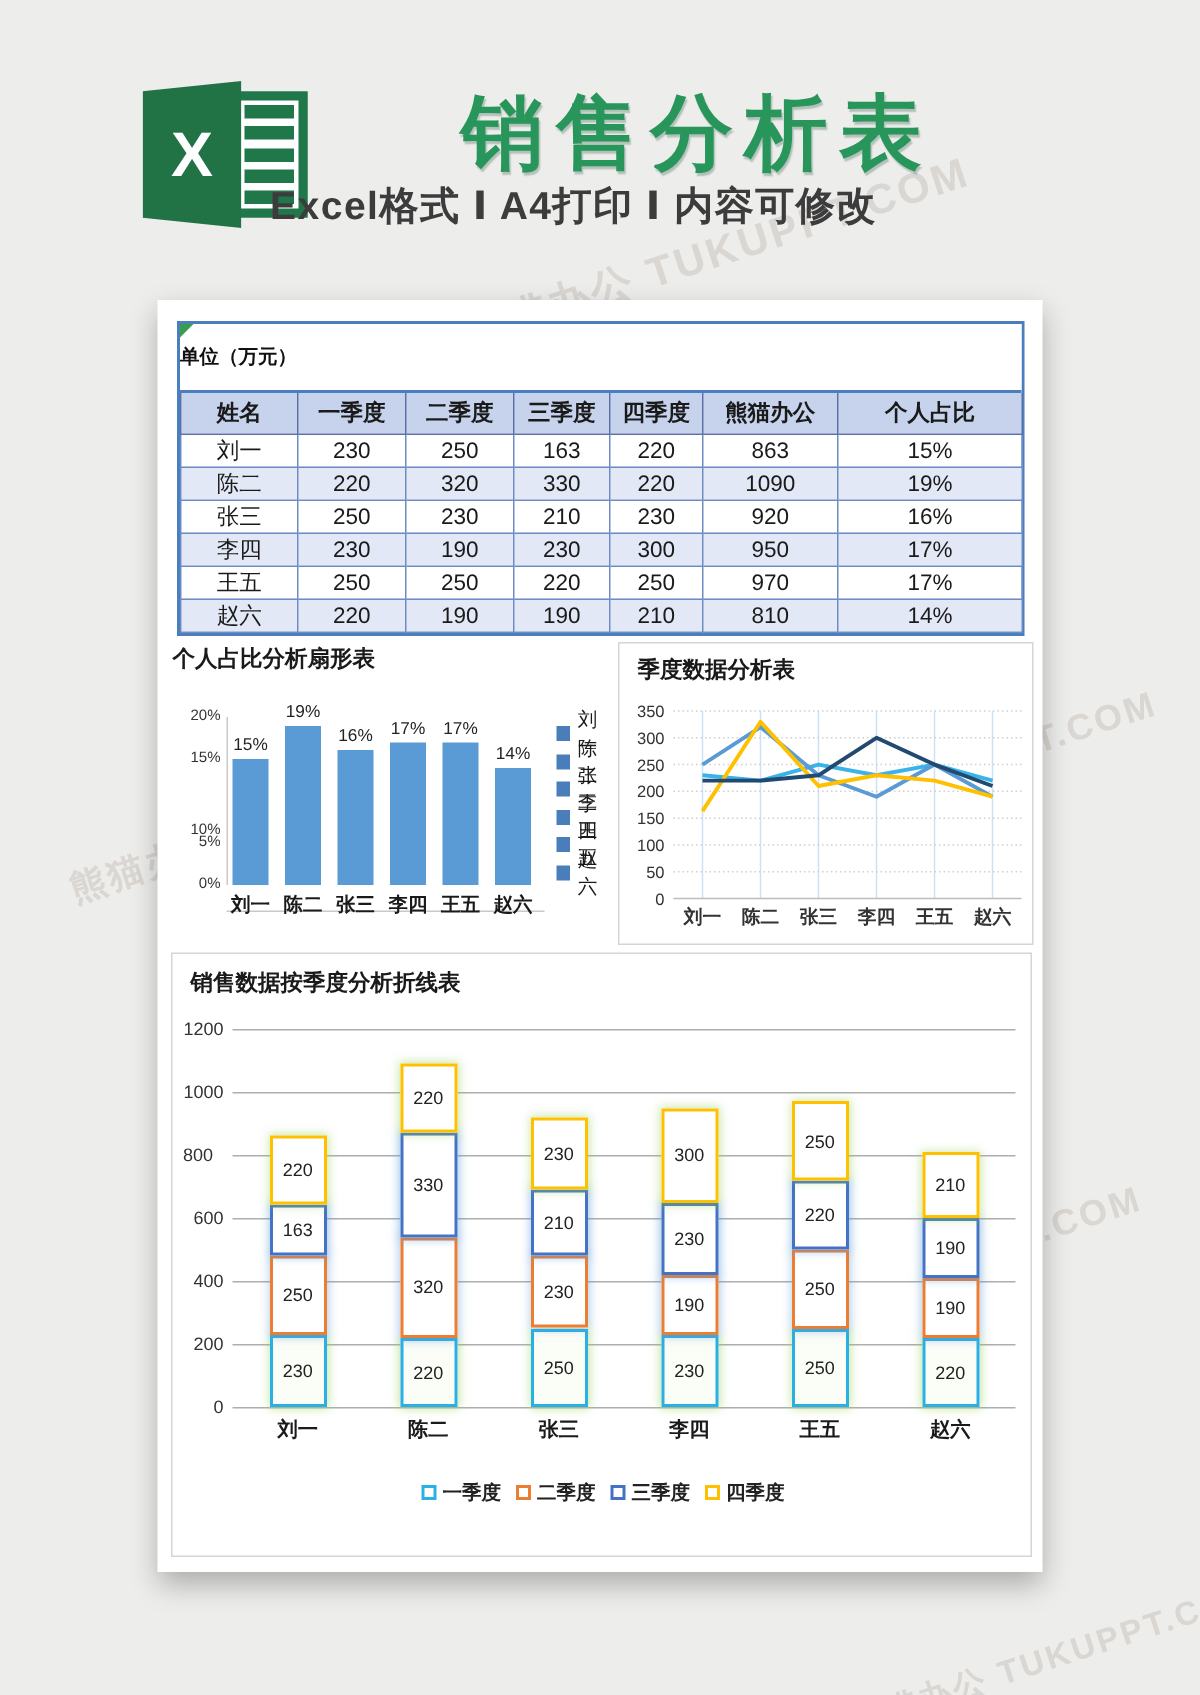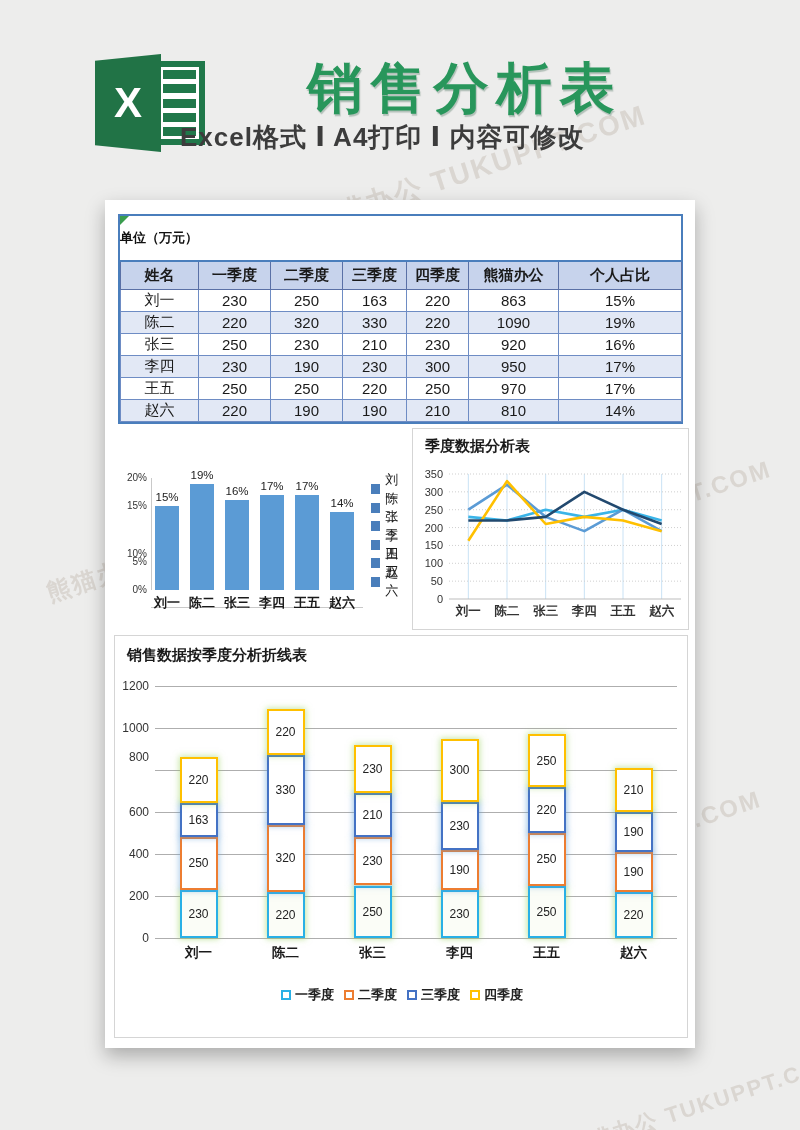--- a/index.html
+++ b/index.html
@@ -235,20 +235,21 @@
             <td>190</td>
             <td>210</td>
             <td>810</td>
             <td>14%</td>
           </tr>
         </tbody>
     </table>
   </div>
 
   <div class="chart-bar-panel">
+    <div class="panel-title">个人占比分析扇形表</div>
     <div class="bar-plot" id="bar-plot">
         <div class="bar-ylab" style="top: 106px; right: 218px;">0%</div>
         <div class="bar-ylab" style="top: 78px; right: 218px;">5%</div>
         <div class="bar-ylab" style="top: 50px; right: 218px; margin-top: 20px;">10%</div>
         <div class="bar-ylab" style="top: 22px; right: 218px;">15%</div>
         <div class="bar-ylab" style="top: -6px; right: 218px;">20%</div>
         <div class="bar-yline"></div>
         <div class="bar-base" style="top: 112px;"></div>
         <div class="vbar" style="left: 40px; top: 28px; height: 84px; background: rgb(91, 155, 213);"></div>
         <div class="vbar-label" style="left: 32px; top: 13px;">15%</div>
@@ -340,21 +341,21 @@
     <div class="stack-plot" id="stack-plot">
         <div class="grid-h" style="top: 262px;"></div>
         <div class="stack-ylab" style="top: 255px;">0</div>
         <div class="grid-h" style="top: 220px;"></div>
         <div class="stack-ylab" style="top: 213px;">200</div>
         <div class="grid-h" style="top: 178px;"></div>
         <div class="stack-ylab" style="top: 171px;">400</div>
         <div class="grid-h" style="top: 136px;"></div>
         <div class="stack-ylab" style="top: 129px;">600</div>
         <div class="grid-h" style="top: 94px;"></div>
-        <div class="stack-ylab" style="top: 74px;">800</div>
+        <div class="stack-ylab" style="top: 87px; text-align: center;">800</div>
         <div class="grid-h" style="top: 52px;"></div>
         <div class="stack-ylab" style="top: 45px;">1000</div>
         <div class="grid-h" style="top: 10px;"></div>
         <div class="stack-ylab" style="top: 3px;">1200</div>
         <div class="stack-xlab" style="left: 43.5px;">刘一</div>
         <div class="seg" style="left: 64.5px; top: 213.7px; width: 38px; height: 48.3px; border: 2px solid rgb(41, 176, 230); background: rgb(251, 253, 247); box-shadow: rgba(146, 208, 80, 0.55) 0px 0px 6px 1px;">230</div>
         <div class="seg" style="left: 64.5px; top: 161.2px; width: 38px; height: 52.5px; border: 2px solid rgb(237, 125, 49); background: rgb(255, 255, 255); box-shadow: rgba(91, 155, 213, 0.5) 0px 0px 6px 1px;">250</div>
         <div class="seg" style="left: 64.5px; top: 126.97px; width: 38px; height: 34.23px; border: 2px solid rgb(68, 114, 196); background: rgb(255, 255, 255); box-shadow: rgba(91, 155, 213, 0.6) 0px 0px 6px 1px;">163</div>
         <div class="seg" style="left: 64.5px; top: 80.77px; width: 38px; height: 46.2px; border: 2px solid rgb(255, 192, 0); background: rgb(255, 255, 255); box-shadow: rgba(146, 208, 80, 0.5) 0px 0px 6px 1px;">220</div>
         <div class="stack-xlab" style="left: 130.5px;">陈二</div>

